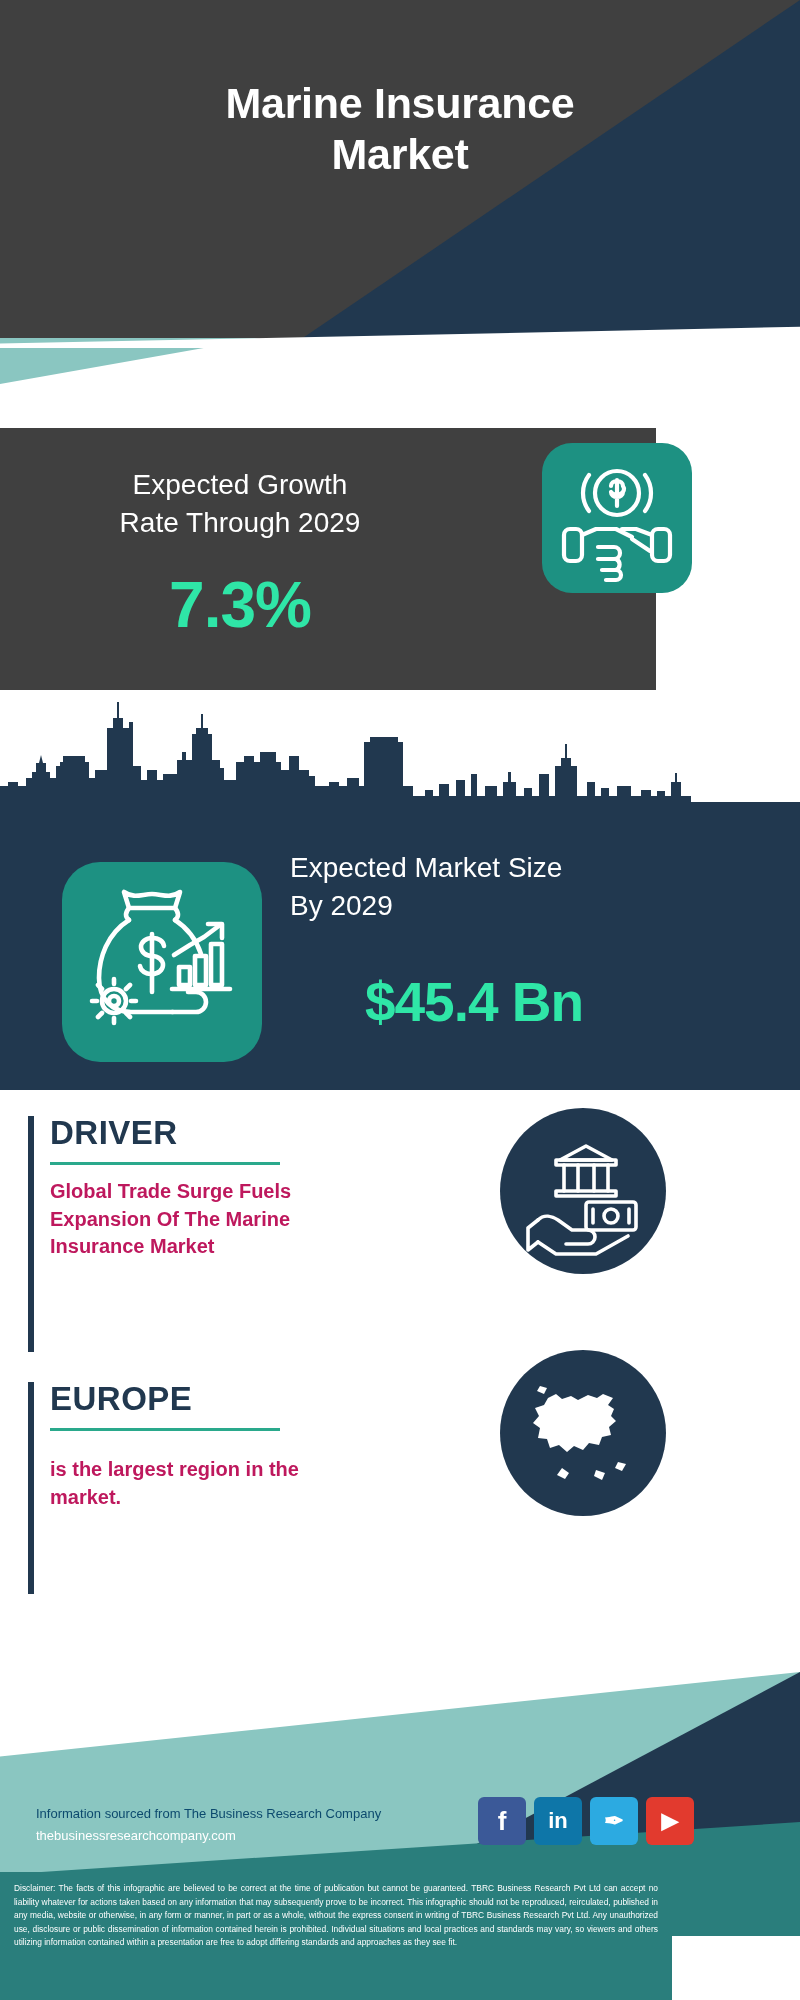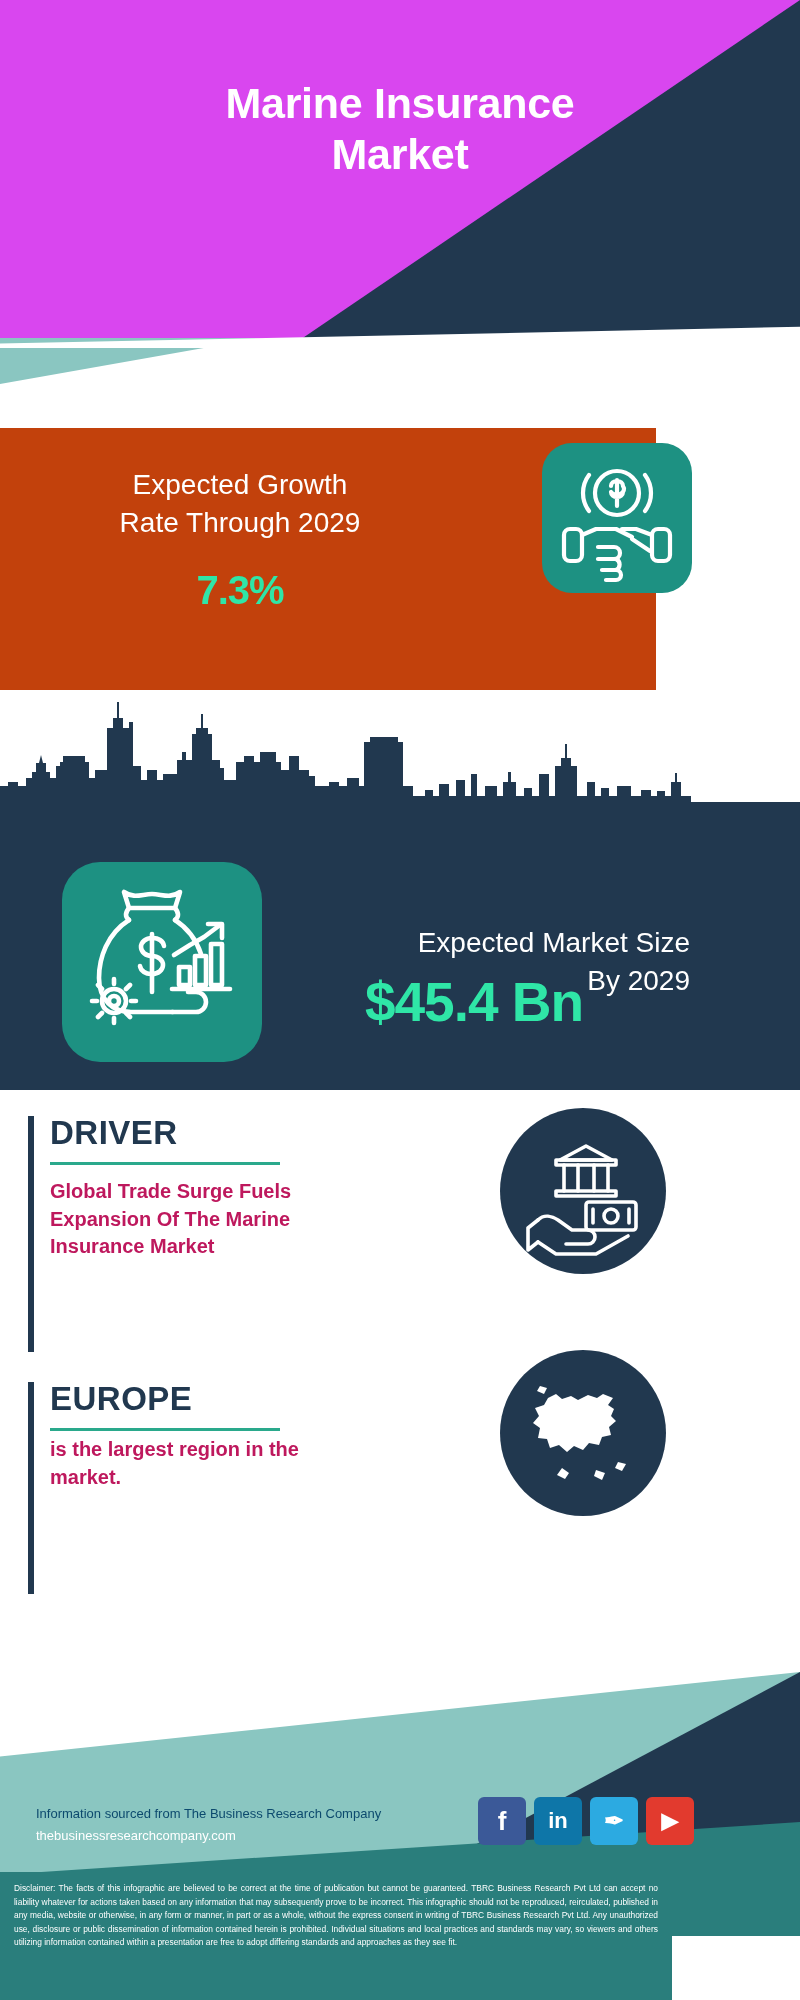--- a/index.html
+++ b/index.html
@@ -5,21 +5,21 @@
   * { margin:0; padding:0; box-sizing:border-box; }
   html,body { background:#ffffff; }
   body {
     width:800px; height:2000px; position:relative; overflow:hidden;
     font-family:"Liberation Sans", sans-serif; background:#ffffff;
   }
 
   
   .header {
     position:absolute; left:0; top:0; width:800px; height:348px;
-    background:#d946ef; overflow:hidden;
+    background:#404040; overflow:hidden;
   }
   .header .navy-wedge {
     position:absolute; left:0; top:0; width:800px; height:348px;
     background:#21384f;
     clip-path: polygon(100% 0, 100% 100%, 36% 100%, 100% 0);
   }
   .header-title {
     position:absolute; left:0; top:78px; width:800px;
     text-align:center; color:#ffffff;
     font-size:43px; font-weight:bold; line-height:1.18;
@@ -34,50 +34,50 @@
   .header-accent {
     position:absolute; left:0; top:338px; width:260px; height:46px;
     background:#8ac6c1;
     clip-path: polygon(0 0, 100% 0, 0 100%);
     z-index:5;
   }
 
   
   .growth {
     position:absolute; left:0; top:428px; width:656px; height:262px;
-    background:#c2410c;
+    background:#404040;
   }
   .growth-label {
     position:absolute; left:30px; top:38px; width:420px;
     text-align:center; color:#ffffff; font-size:28px; line-height:1.36;
     white-space:pre-line;
   }
   .growth-value {
     position:absolute; left:30px; top:140px; width:420px;
-    text-align:center; color:#2fe6a7; font-size:40px; font-weight:bold;
+    text-align:center; color:#2fe6a7; font-size:64px; font-weight:bold;
     letter-spacing:-1px;
   }
   .icon-box-a {
     position:absolute; left:542px; top:443px; width:150px; height:150px;
     background:#1d9182; border-radius:30px; z-index:4;
   }
 
   
   .skyline-sec {
     position:absolute; left:0; top:690px; width:800px; height:400px;
     background:#ffffff;
   }
   .skyline-svg { position:absolute; left:0; top:0; width:800px; height:120px; }
   .skyline-fill {
     position:absolute; left:0; top:112px; width:800px; height:288px;
     background:#21384f;
   }
   .msize-label {
-    position:absolute; left:290px; top:924px; width:400px;
-    text-align:right; color:#ffffff; font-size:28px; line-height:1.36;
+    position:absolute; left:290px; top:849px; width:400px;
+    text-align:left; color:#ffffff; font-size:28px; line-height:1.36;
     white-space:pre-line; z-index:5;
   }
   .msize-value {
     position:absolute; left:274px; top:970px; width:400px;
     text-align:center; color:#2fe6a7; font-size:55px; font-weight:bold;
     letter-spacing:-1px; z-index:5;
   }
   .icon-box-b {
     position:absolute; left:62px; top:862px; width:200px; height:200px;
     background:#1d9182; border-radius:38px; z-index:5;
@@ -246,21 +246,21 @@
         <path d="M38 112 l-10 8 v22 l10 -8"></path>
         <path d="M38 134 l18 12 h40 l32 -18"></path>
       </g>
     </svg>
   </div>
 
   <div class="fact" style="top:290px;">
     <div class="bar" style="height:212px;"></div>
     <div class="fact-head">EUROPE</div>
     <div class="fact-rule" style="top:48px;"></div>
-    <div class="fact-body" style="top:56px;">is the largest region in the
+    <div class="fact-body" style="top:76px;">is the largest region in the
 market.</div>
   </div>
 
   <div class="circle-icon" style="left:500px; top:260px;">
     <svg width="166" height="166" viewBox="0 0 166 166">
       <g fill="#ffffff">
         <path d="M48 48 l8 -4 l6 5 l9 -3 l7 4 l10 -5 l9 3 l6 -4 l10 4 l-5 7 l6 4 l-3 7 l5 5 l-7 6 l2 8 l-9 2 l-3 8 l-10 -2 l-6 7 l-9 -4 l-7 6 l-8 -7 l-9 3 l-3 -9 l-9 -1 l2 -10 l-7 -5 l6 -7 l-4 -8 l9 -3 Z"></path>
         <path d="M62 118 l7 5 l-4 6 l-8 -4 Z"></path>
         <path d="M96 120 l9 3 l-3 7 l-8 -4 Z"></path>
         <path d="M40 36 l7 2 l-3 6 l-7 -3 Z"></path>

